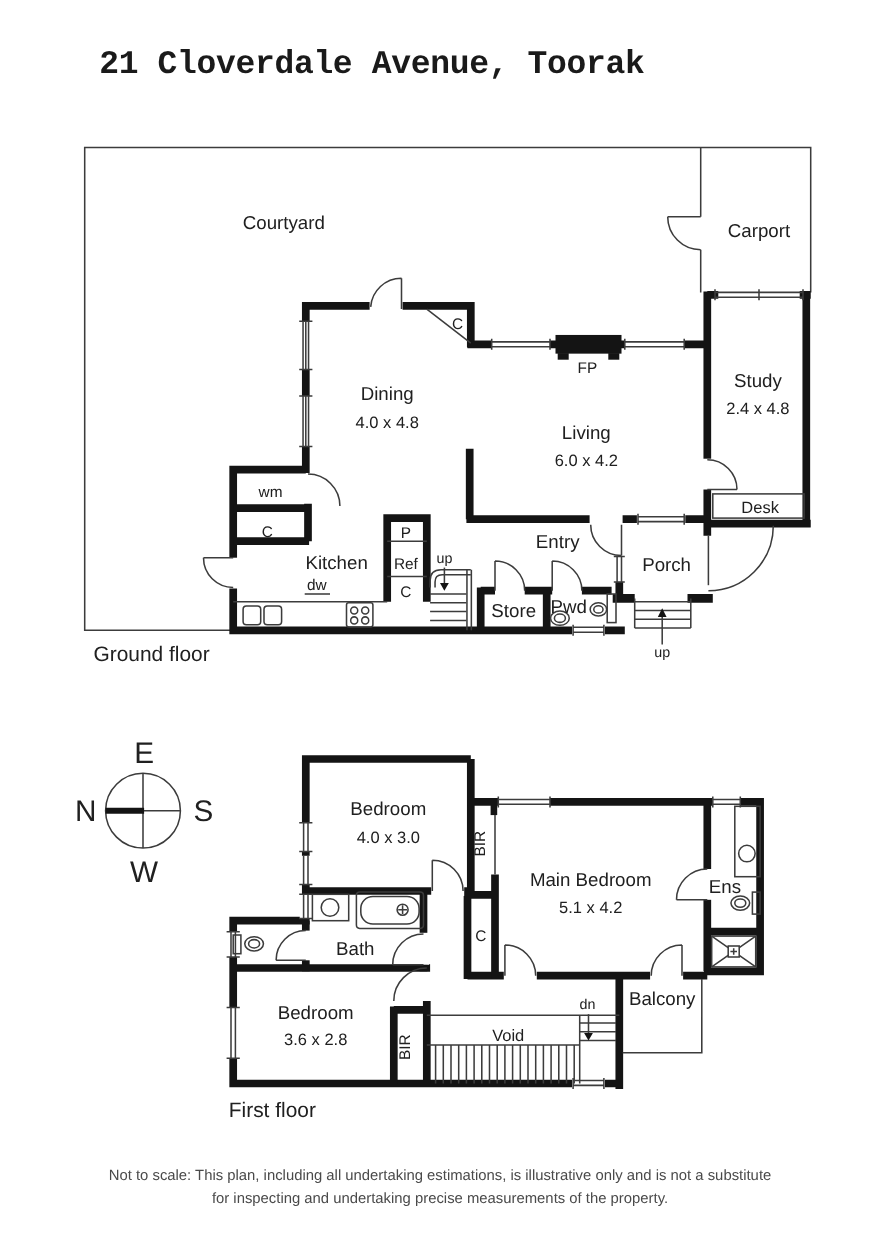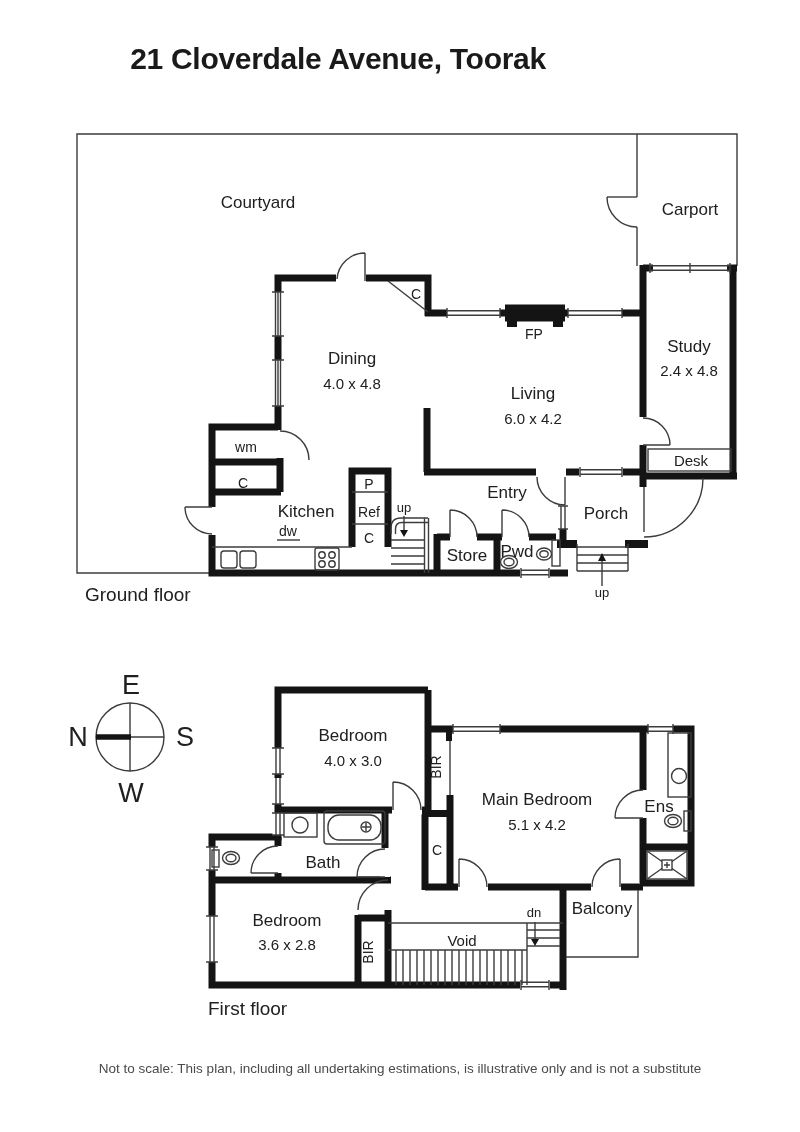--- a/index.html
+++ b/index.html
@@ -1,19 +1,19 @@
 <!DOCTYPE html>
 <html><head>
 <meta charset="utf-8">
 <style>
   html,body{margin:0;padding:0}
   body{width:800px;height:1132px;background:#fff;position:relative;overflow:hidden;
        font-family:"Liberation Sans",sans-serif}
   .title{position:absolute;top:42px;left:0;width:676px;text-align:center;
-         font-family:Liberation Sans, sans-serif;font-weight:700;font-size:30px;
+         font-family:Liberation Mono, monospace;font-weight:700;font-size:30px;
          letter-spacing:-.3px;color:#1a1a1a}
   .footer{position:absolute;top:1058px;left:0;width:800px;text-align:center;
           font-size:13.5px;line-height:21px;color:#4a4a4a}
   svg{position:absolute;left:0;top:0}
   .w{stroke:#141414;stroke-width:7;fill:none;stroke-linejoin:miter}
   .w8{stroke:#141414;stroke-width:8;fill:none}
   .t{stroke:#3c3c3c;stroke-width:1.4;fill:none}
   .d{stroke:#3c3c3c;stroke-width:1.4;fill:none}
   .wh{fill:#fff;stroke:none}
   .blk{fill:#141414;stroke:none}
@@ -290,13 +290,14 @@
     <text class="sm" x="373" y="952" transform="rotate(-90 373 952)">BIR</text>
     <text class="rd" x="462" y="946">Void</text>
     <text class="xs" x="534" y="917">dn</text>
     <text class="rn" x="602" y="914">Balcony</text>
     <text class="fl" x="208" y="1015">First floor</text>
   </g>
 </svg>
 
 <div class="footer">
   <div>Not to scale: This plan, including all undertaking estimations, is illustrative only and is not a substitute</div>
+  <div>for inspecting and undertaking precise measurements of the property.</div>
 </div>
 
 </body></html>

